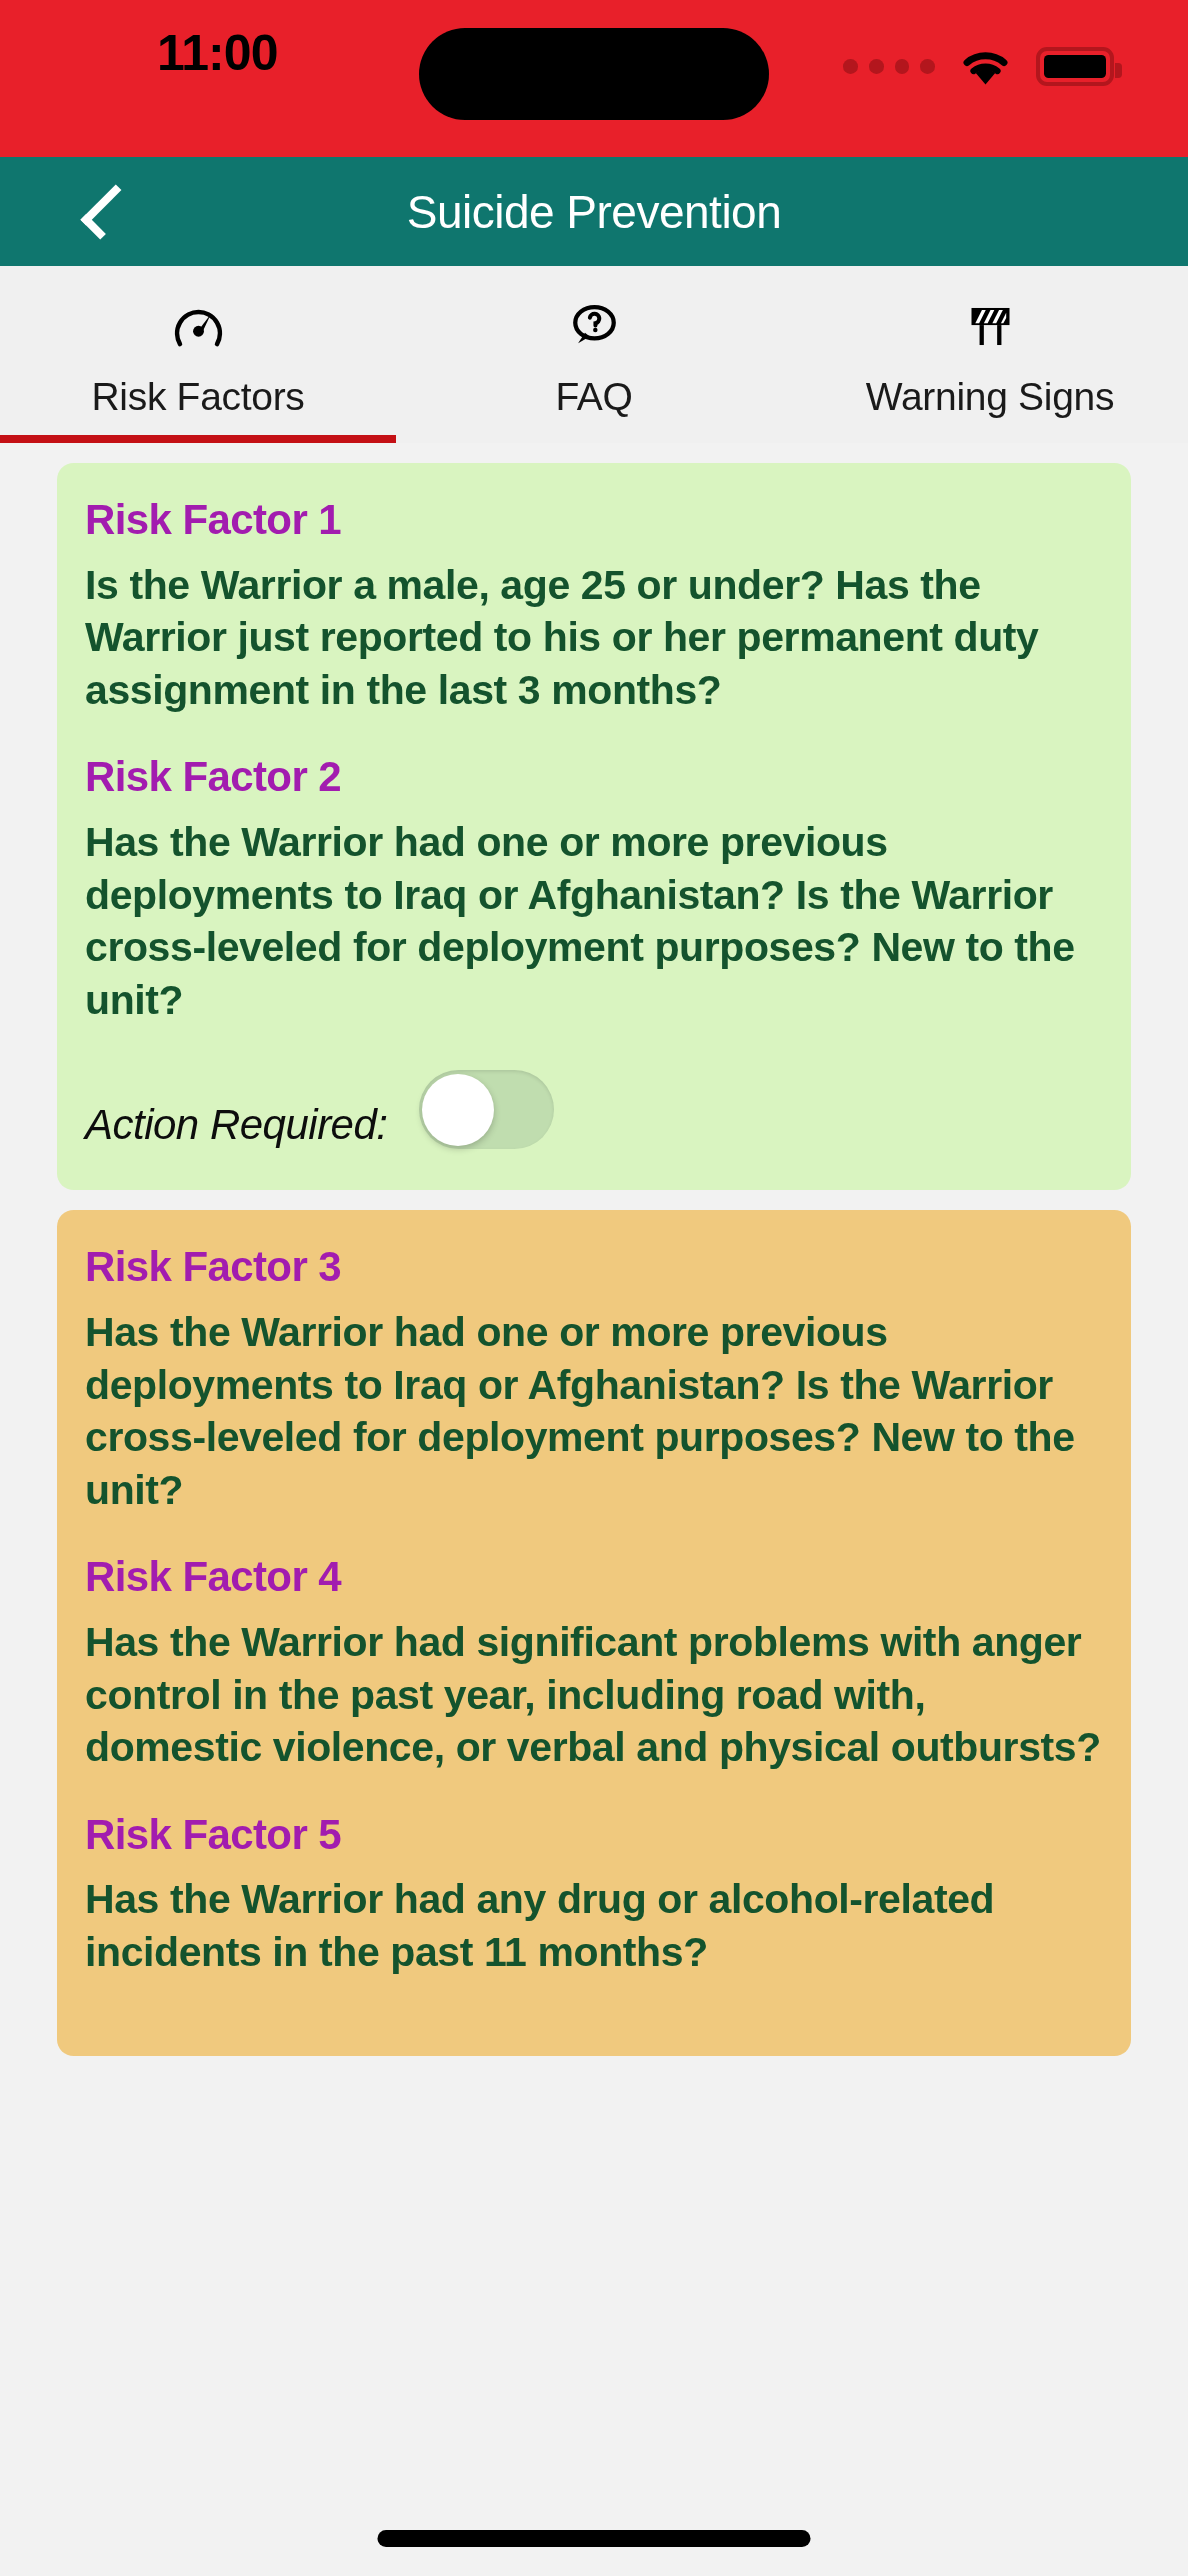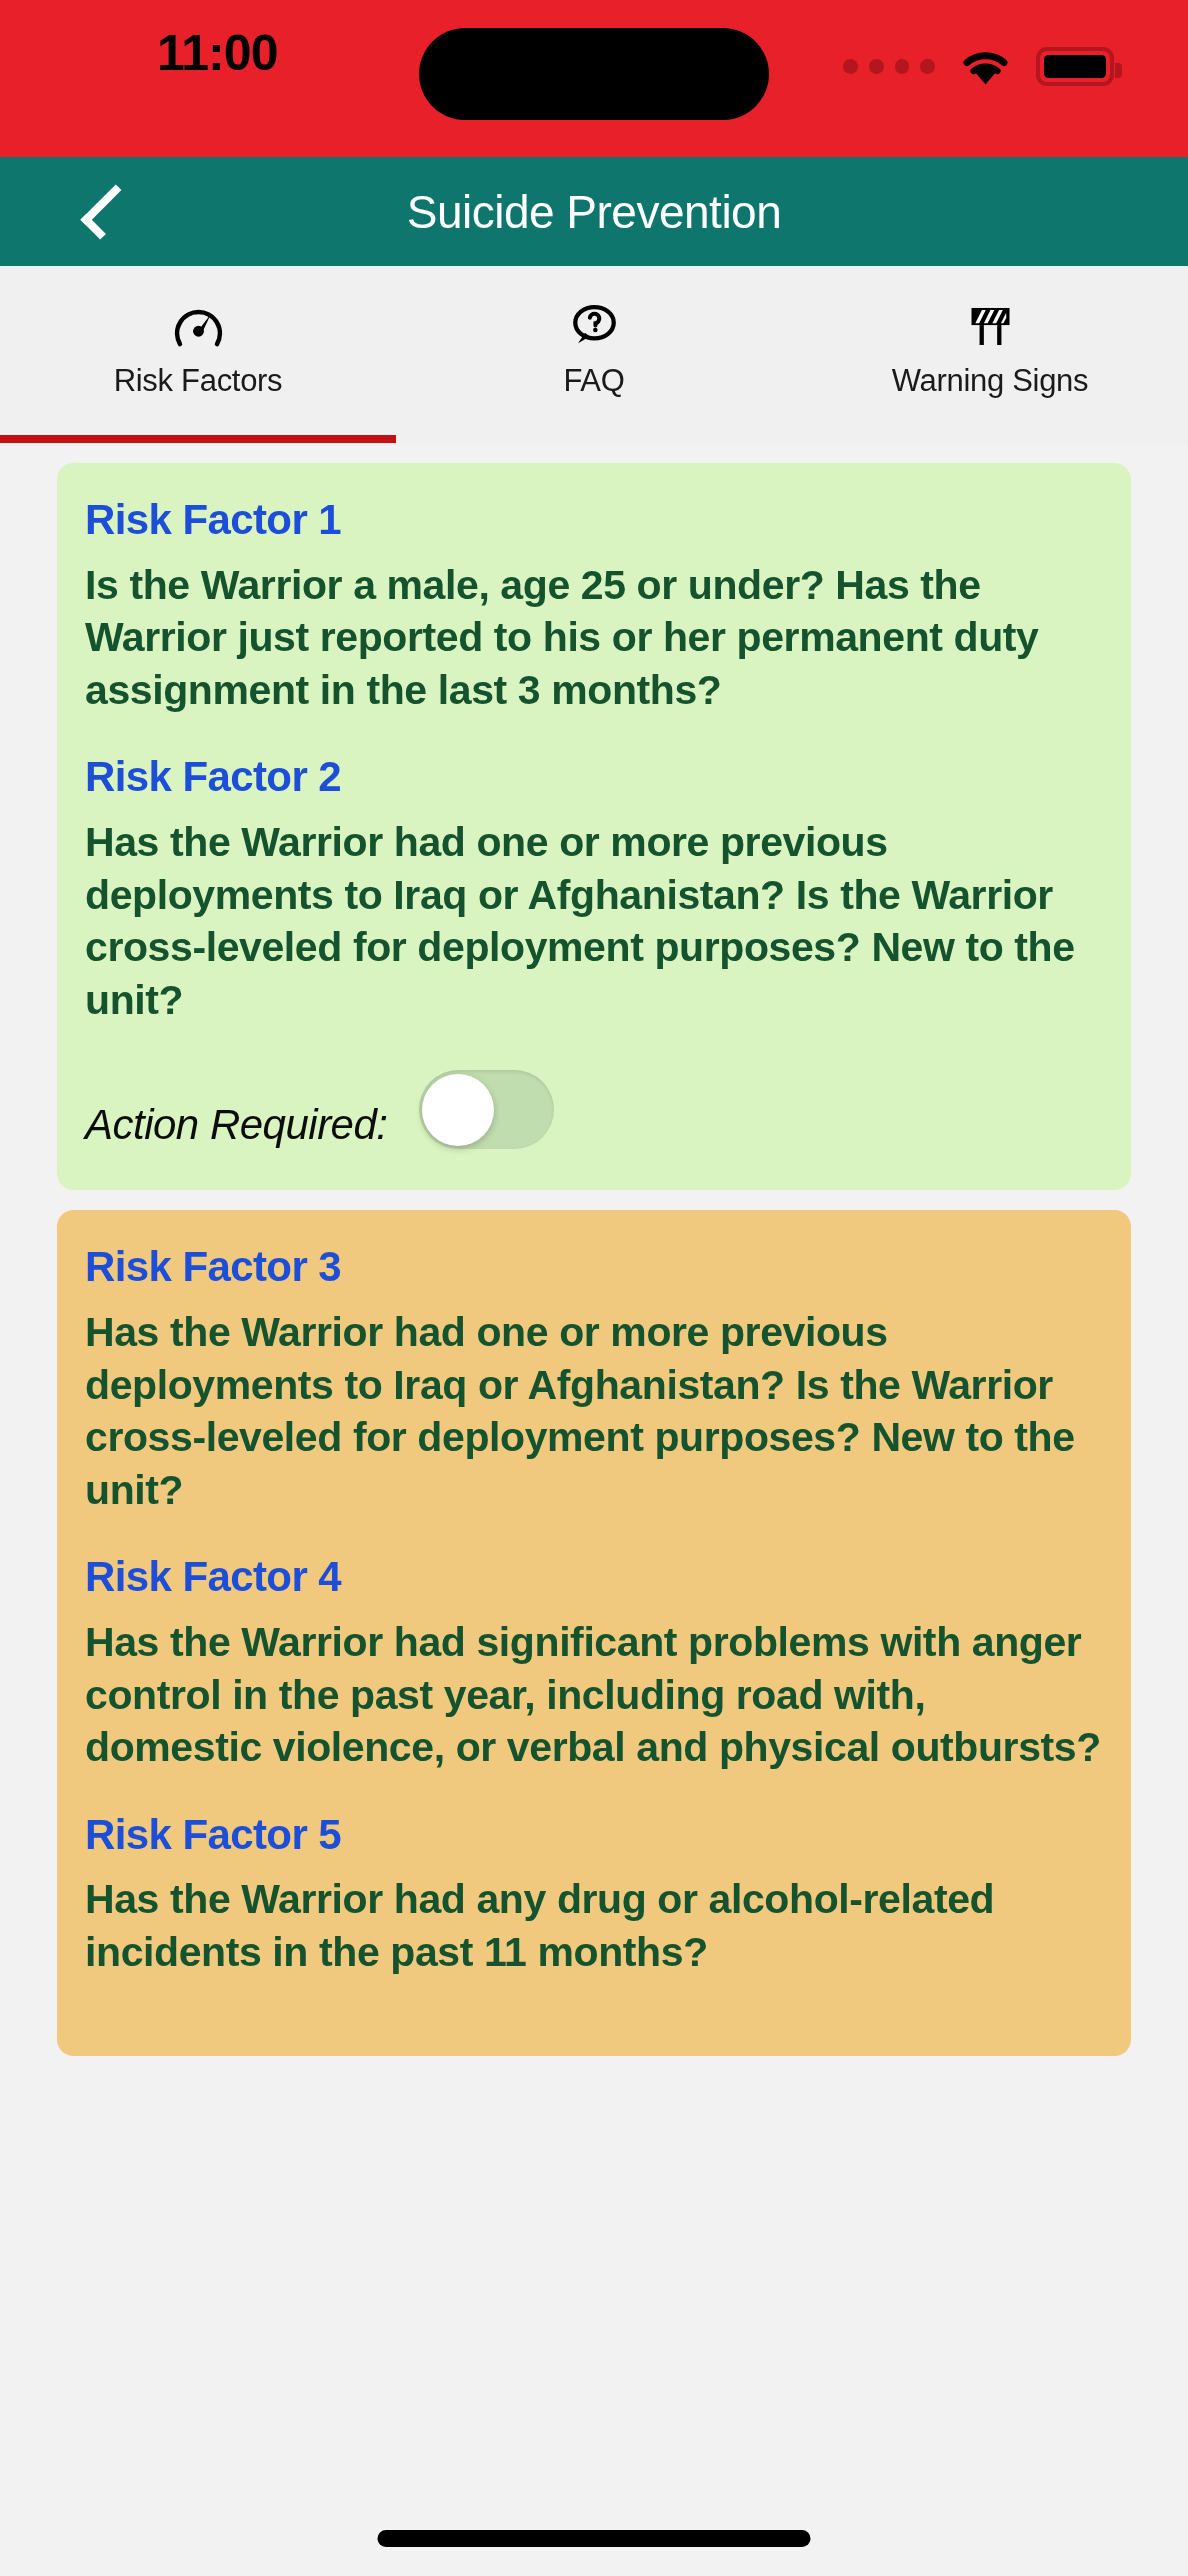--- a/index.html
+++ b/index.html
@@ -70,39 +70,39 @@
     position:relative; height:177px; background:#f0f0f0;
     display:flex; align-items:flex-start;
   }
   .tab {
     flex:1 1 0; height:100%;
     display:flex; flex-direction:column; align-items:center;
     padding-top:24px; cursor:pointer;
   }
   .tab-ico { height:72px; display:flex; align-items:center; justify-content:center; }
   .tab-label {
-    margin-top:1px; font-size:31px; color:#1a1a1a; font-weight:400;
+    margin-top:13px; font-size:39px; color:#1a1a1a; font-weight:400;
     letter-spacing:-0.3px;
   }
   .tab-underline {
     position:absolute; left:0; bottom:0; width:396px; height:8.3px; background:#c41015;
   }
 
   
   .content {
     position:relative; padding:0 57px; height:calc(2576px - 157px - 109px - 177px);
     overflow:hidden;
   }
   .card {
     border-radius:16.6px; padding:33px 28px 41px 28px; margin-top:20px;
   }
   .card.green  { background:#d9f4c0; }
   .card.orange { background:#f0c97e; }
   .rf-title {
-    font-size:42px; font-weight:700; color:#1d4ed8;
+    font-size:42px; font-weight:700; color:#a21caf;
     letter-spacing:-0.6px; margin-bottom:14.7px; line-height:1.15;
   }
   .rf-body {
     font-size:41px; font-weight:700; color:#14532d;
     line-height:1.28; letter-spacing:-0.4px; margin-bottom:37px;
   }
   .rf-body.last { margin-bottom:0; }
 
   .action-row {
     display:flex; align-items:flex-end; gap:31px; margin-top:44px;

